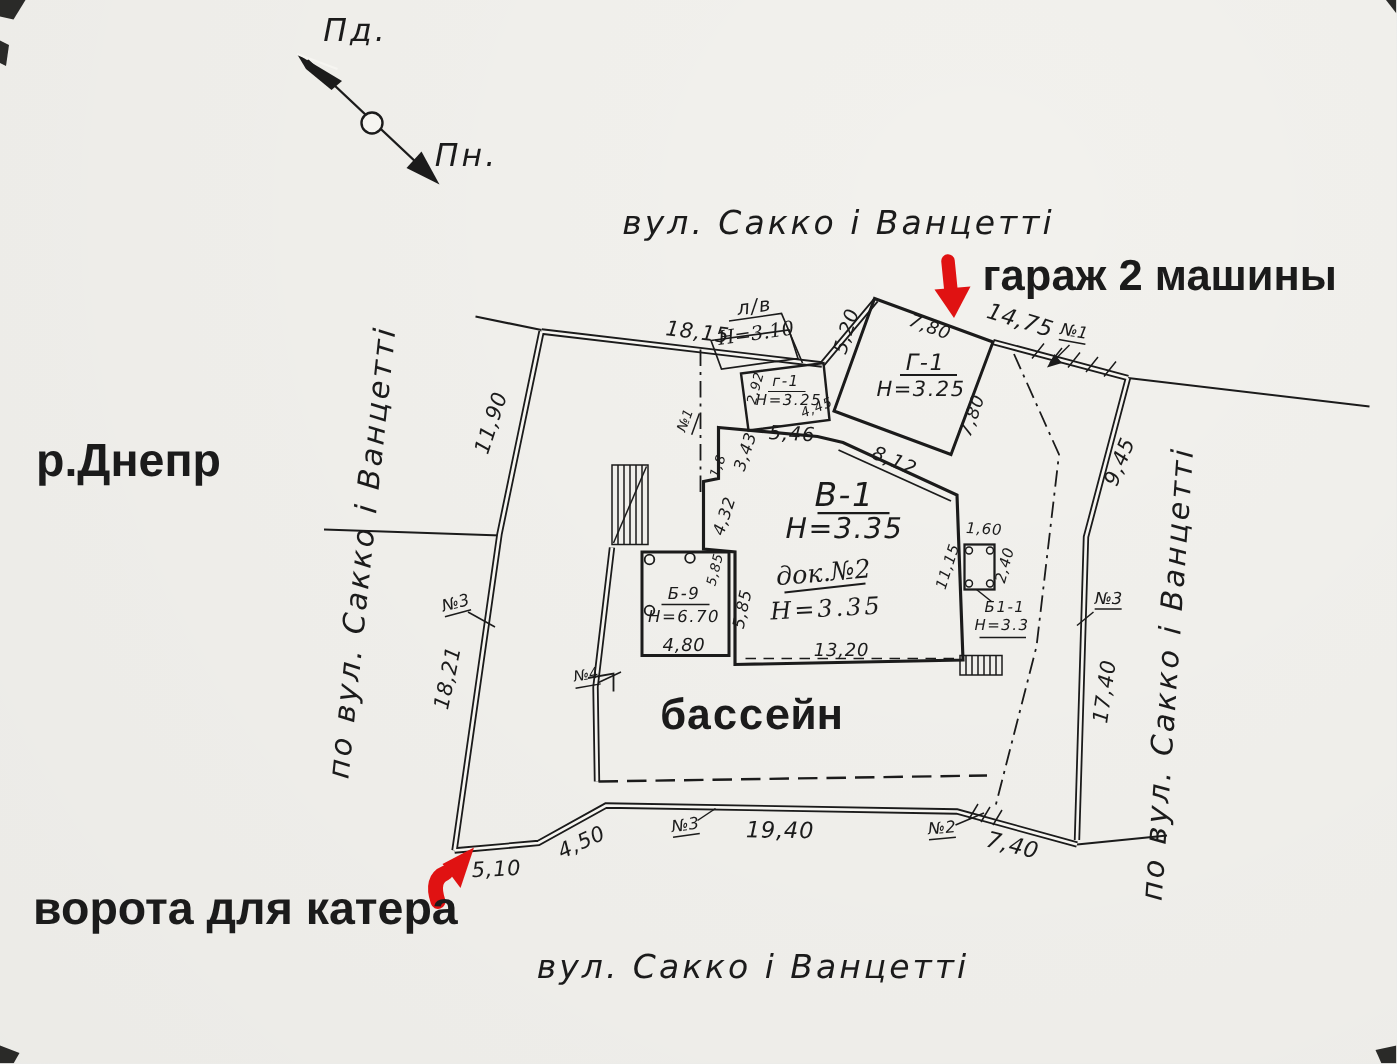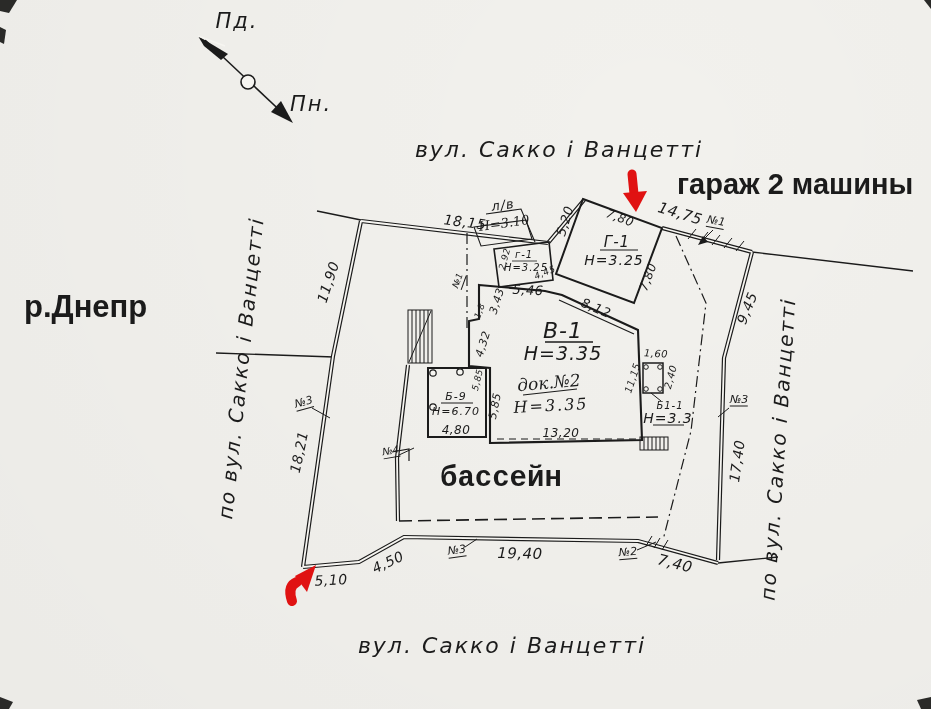--- a/index.html
+++ b/index.html
@@ -132,35 +132,36 @@
 
   <div class="t street" style="left:237px;top:21px;font-size:21px;transform:translate(-50%,-50%);">Пд.</div>
   <div class="t street" style="left:311px;top:104px;font-size:21px;transform:translate(-50%,-50%);">Пн.</div>
 
   <div class="t street" style="left:559px;top:150px;transform:translate(-50%,-50%);">вул. Сакко і Ванцетті</div>
   <div class="t street" style="left:502px;top:646px;transform:translate(-50%,-50%);">вул. Сакко і Ванцетті</div>
   <div class="t street" style="left:241px;top:368px;font-size:20px;transform:translate(-50%,-50%) rotate(-84deg);">по вул. Сакко і Ванцетті</div>
   <div class="t street" style="left:778px;top:449px;font-size:20px;transform:translate(-50%,-50%) rotate(-86deg);">по вул. Сакко і Ванцетті</div>
 
   <div class="t bold" style="left:24px;top:291px;font-size:31px;">р.Днепр</div>
-  <div class="t bold" style="left:655px;top:170px;font-size:29px;margin-left:22px;">гараж 2 машины</div>
+  <div class="t bold" style="left:655px;top:170px;font-size:29px;">гараж 2 машины</div>
   <div class="t bold" style="left:440px;top:464px;font-size:29px;font-family:Liberation Mono, monospace;">бассейн</div>
+  <div class="t bold" style="left:22px;top:590px;font-size:31px;">ворота для катера</div>
 
   <div class="t blab" style="left:617px;top:242px;font-size:15px;transform:translate(-50%,-50%);">Г-1</div>
   <div class="t blab" style="left:614px;top:260px;font-size:14px;transform:translate(-50%,-50%);">Н=3.25</div>
   <div class="t blab" style="left:524px;top:255px;font-size:10px;transform:translate(-50%,-50%);">г-1</div>
   <div class="t blab" style="left:526px;top:268px;font-size:10px;transform:translate(-50%,-50%);">Н=3.25</div>
   <div class="t blab" style="left:503px;top:205px;font-size:13px;transform:translate(-50%,-50%) rotate(-8deg);">л/в</div>
   <div class="t script" style="left:504px;top:223px;font-size:13px;transform:translate(-50%,-50%) rotate(-8deg);">Н=3.10</div>
   <div class="t blab" style="left:563px;top:331px;font-size:22px;transform:translate(-50%,-50%);">В-1</div>
   <div class="t blab" style="left:563px;top:353px;font-size:19px;transform:translate(-50%,-50%);">Н=3.35</div>
   <div class="t blab" style="left:456px;top:396px;font-size:11px;transform:translate(-50%,-50%);">Б-9</div>
   <div class="t blab" style="left:456px;top:411px;font-size:11px;transform:translate(-50%,-50%);">Н=6.70</div>
   <div class="t blab" style="left:670px;top:406px;font-size:10px;transform:translate(-50%,-50%);">Б1-1</div>
-  <div class="t blab" style="left:668px;top:418px;font-size:14px;transform:translate(-50%,-50%);">Н=3.3</div>
+  <div class="t blab" style="left:668px;top:418px;font-size:10px;transform:translate(-50%,-50%);">Н=3.3</div>
   <div class="t script" style="left:549px;top:383px;font-size:17px;transform:translate(-50%,-50%) rotate(-5deg);">док.№2</div>
   <div class="t script" style="left:551px;top:406px;font-size:16px;letter-spacing:2px;transform:translate(-50%,-50%) rotate(-3deg);">Н=3.35</div>
 
   <div class="t dim" style="left:465px;top:222px;font-size:14px;transform:translate(-50%,-50%) rotate(7deg);">18,15</div>
   <div class="t dim" style="left:565px;top:221px;transform:translate(-50%,-50%) rotate(-73deg);">5,20</div>
   <div class="t dim" style="left:620px;top:218px;font-size:12px;transform:translate(-50%,-50%) rotate(20deg);">7,80</div>
   <div class="t dim" style="left:680px;top:214px;font-size:15px;transform:translate(-50%,-50%) rotate(17deg);">14,75</div>
   <div class="t dim" style="left:648px;top:277px;font-size:12px;transform:translate(-50%,-50%) rotate(-70deg);">7,80</div>
   <div class="t dim" style="left:328px;top:282px;font-size:14px;transform:translate(-50%,-50%) rotate(-72deg);">11,90</div>
   <div class="t dim" style="left:299px;top:452px;font-size:14px;transform:translate(-50%,-50%) rotate(-78deg);">18,21</div>

